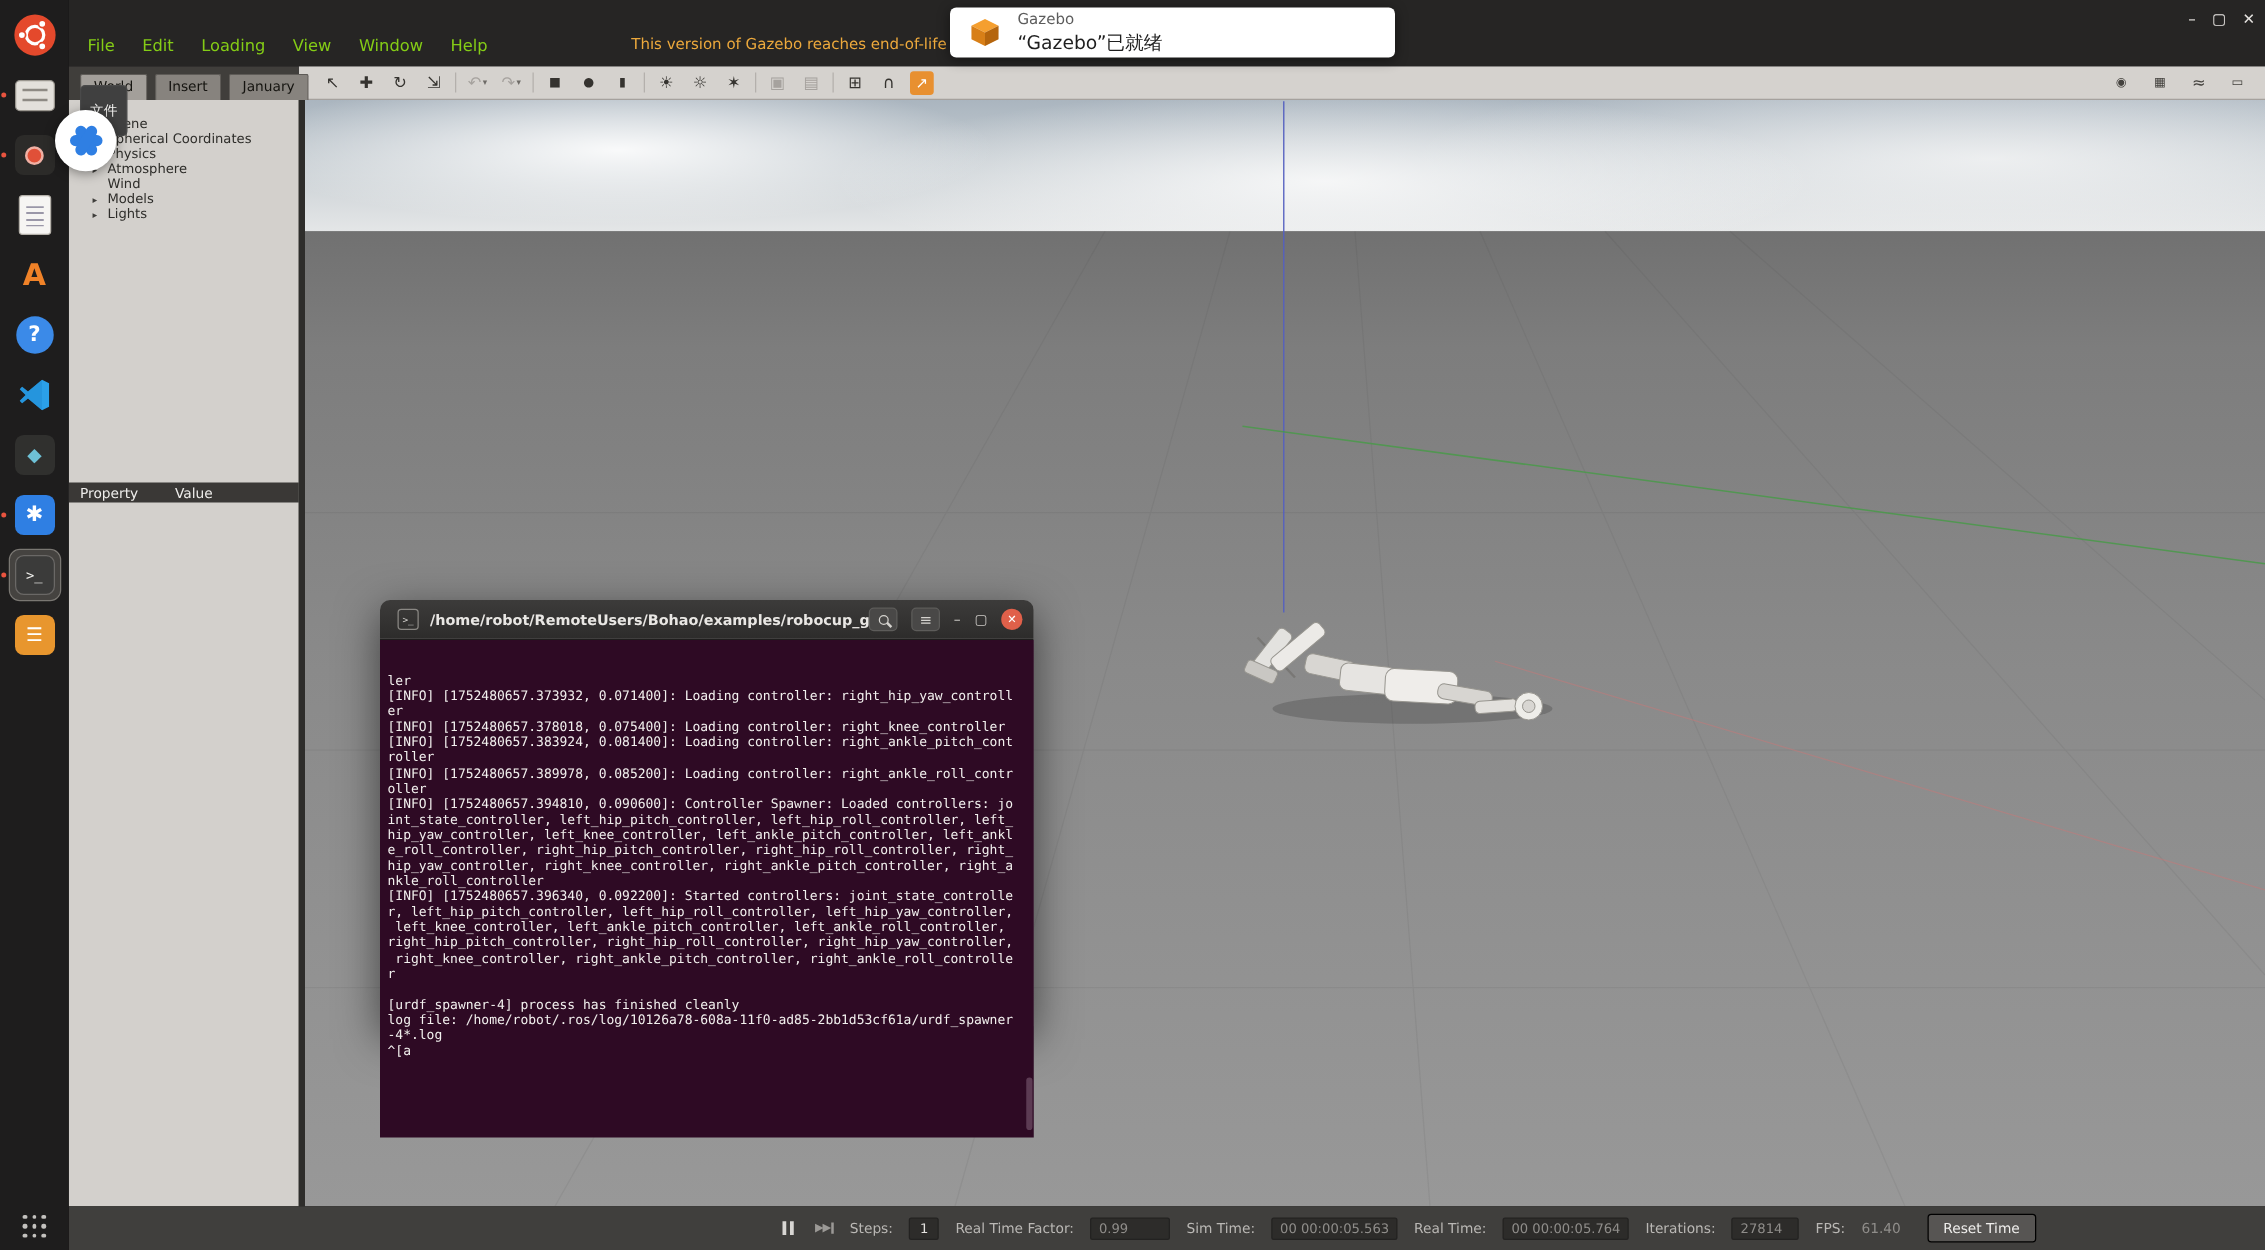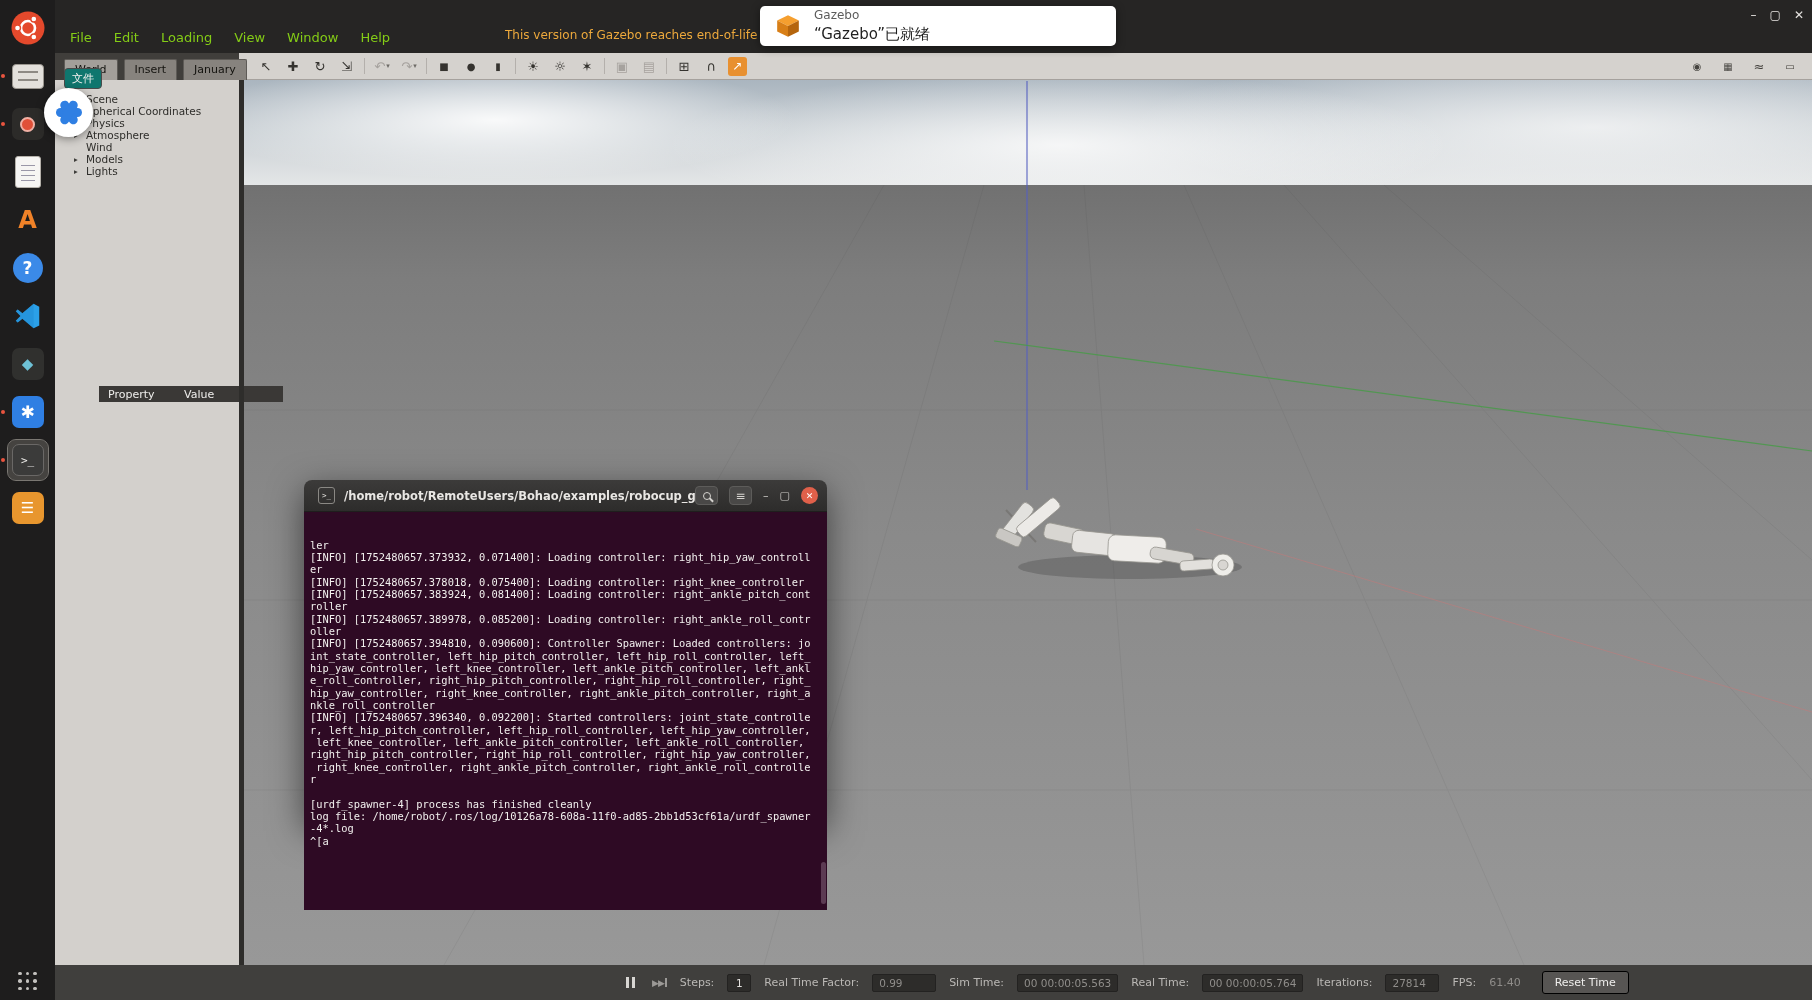--- a/index.html
+++ b/index.html
@@ -54,21 +54,21 @@
                display:flex; align-items:flex-end; gap:6px; padding:0 0 0 9px; z-index:10; }
   .tab { font-size:11px; color:#14130f; background:#87837e; padding:3px 10px 4px;
          border:1px solid #5e5b57; border-bottom:none; border-radius:2px 2px 0 0; }
   .tab.active { background:#a39f9a; }
   .left-panel { position:absolute; left:55px; top:80px; width:184px; bottom:35px; background:#d3d0cc; z-index:10; }
   .tree { padding:13px 0 0 19px; font-size:10.5px; color:#2e2d2a; }
   .tree-item { display:flex; align-items:center; gap:4px; height:12px; white-space:nowrap; }
   .tw { width:8px; font-size:7.5px; color:#3f3e3b; }
   .tw.hidden { visibility:hidden; }
   .prop-header { position:absolute; left:0; top:306px; width:100%; height:16px; background:#3a3836;
-                 color:#efeeec; font-size:11px; display:flex; align-items:center;margin-left:44px; }
+                 color:#efeeec; font-size:11px; display:flex; align-items:center; }
   .ph-prop { padding-left:9px; width:85px; }
   .splitter { position:absolute; left:239px; top:80px; width:5px; bottom:35px; background:#2e2d2b; z-index:12; }
 
   
   .toolbar { position:absolute; left:239px; right:0; top:53px; height:27px; background:#d5d2ce;
              border-bottom:1px solid #a5a19d; display:flex; align-items:center; gap:7px; padding-left:17px; z-index:9; }
   .tbtn { min-width:20px; height:21px; display:flex; align-items:center; justify-content:center;
           font-size:13px; color:#35332f; border-radius:3px; }
   .tbtn.small { font-size:10px; }
   .tbtn.disabled { color:#a6a29e; }
@@ -122,22 +122,22 @@
   .step-btn .bar { display:inline-block; width:2px; height:9px; background:#9b9996; margin-left:1px; }
   .sb-box { background:#2d2c2a; border:1px solid #232221; border-radius:2px; color:#8f8d8a;
             padding:2px 6px; font-size:10.5px; white-space:nowrap; }
   .sb-box.steps { color:#e4e2df; min-width:24px; text-align:center; }
   .sb-box.time { min-width:92px; }
   .fps-val { color:#8f8d8a; }
   .reset-btn { background:#575553; border:1px solid #000000; border-radius:3px; color:#efeeec;
                padding:4px 12px; margin-left:8px; font-size:11px; }
 
   
-  .dock-tooltip { position:absolute; left:64px; top:68px; background:#0f766e; border:1px solid #4a4a4a;
-                  color:#f2f1ef; font-size:11px; padding:2px 7px; border-radius:4px; z-index:55; white-space:nowrap; }
+  .dock-tooltip { position:absolute; left:64px; top:68px; background:#404040; border:1px solid #4a4a4a;
+                  color:#f2f1ef; font-size:11px; padding:12px 7px; border-radius:4px; z-index:55; white-space:nowrap; }
   .float-widget { position:absolute; left:44px; top:88px; width:49px; height:49px; border-radius:50%;
                   background:#fff; box-shadow:0 2px 9px rgba(0,0,0,.4); z-index:60;
                   display:flex; align-items:center; justify-content:center; }
   .pin { position:relative; width:27px; height:27px; }
   .pin i { position:absolute; left:50%; top:50%; width:26px; height:9px; margin:-4.5px 0 0 -13px;
            background:#2f7fe3; border-radius:4.5px; }
   .pin i:nth-child(2) { transform:rotate(60deg); }
   .pin i:nth-child(3) { transform:rotate(120deg); }
 </style>
 </head>

